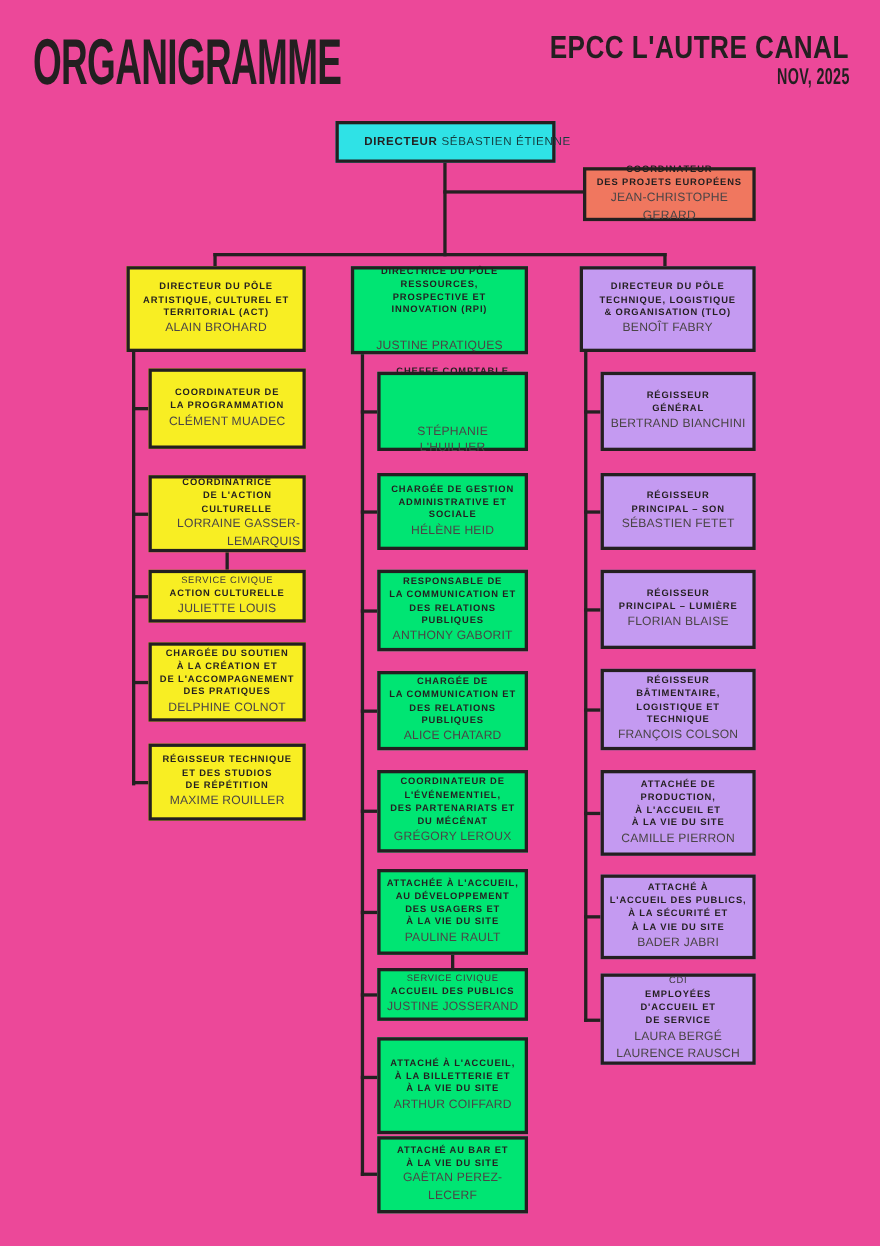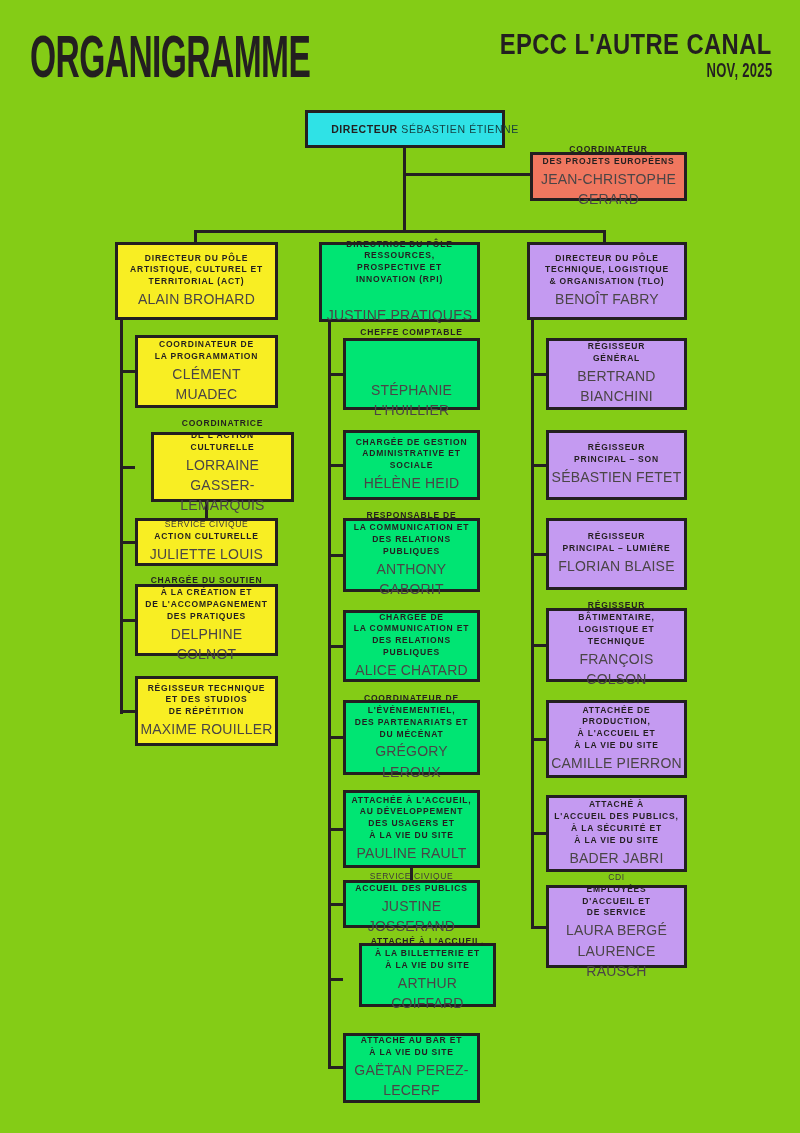--- a/index.html
+++ b/index.html
@@ -1,16 +1,16 @@
 <!DOCTYPE html>
 <html><head>
 <meta charset="utf-8">
 <style>
   html,body{margin:0;padding:0;background:#000;}
-  #canvas{position:relative;width:800px;height:1133px;background:#84cc16;overflow:hidden;
+  #canvas{position:relative;width:800px;height:1133px;background:#ec4899;overflow:hidden;
           font-family:"Liberation Sans",sans-serif;}
   
   .main-title{position:absolute;left:30px;top:22px;font-size:56px;font-weight:bold;
     color:#231f20;letter-spacing:-1px;transform:scaleX(0.60) scaleY(1.05);transform-origin:left top;
     white-space:nowrap;}
   .org-name{position:absolute;right:28px;top:28px;font-size:29px;font-weight:600;color:#231f20;
     transform:scaleX(0.82);transform-origin:right top;white-space:nowrap;letter-spacing:0.5px;}
   .org-date{position:absolute;right:28px;top:58px;font-size:21px;font-weight:bold;color:#231f20;
     transform:scaleX(0.62);transform-origin:right top;white-space:nowrap;letter-spacing:0.5px;}
   
@@ -20,21 +20,21 @@
     display:flex;flex-direction:column;justify-content:center;align-items:center;
     text-align:center;padding:3px 2px;}
   .cyan{background:#2fe2e6;}
   .orange{background:#f0775f;}
   .yellow{background:#f8ee23;}
   .green{background:#00e573;}
   .purple{background:#c49af1;}
   .box-title{font-weight:bold;font-size:8.5px;line-height:1.4;letter-spacing:0.8px;
     color:#231f20;white-space:pre-line;}
   .box-pre{font-size:8.5px;line-height:1.4;letter-spacing:0.6px;color:#3d393a;white-space:pre-line;}
-  .box-name{font-size:14px;line-height:1.45;letter-spacing:0.2px;color:#4a4546;
+  .box-name{font-size:11px;line-height:1.45;letter-spacing:0.2px;color:#4a4546;
     white-space:pre-line;margin-top:1px;}
   .dir-line{font-size:10.5px;letter-spacing:0.6px;color:#231f20;white-space:nowrap;}
   .dir-line .role{font-weight:bold;margin-left:40px;}
   .dir-line .nm{font-weight:normal;color:#143c3e;}
 </style>
 </head>
 <body>
 
 <div id="canvas">
 
@@ -107,21 +107,21 @@
 TECHNIQUE, LOGISTIQUE
 &amp; ORGANISATION (TLO)</div>
     <div class="box-name">BENOÎT FABRY</div>
   </div>
 
   <div class="box yellow" style="left:135px;top:335px;width:143px;height:73px;">
     <div class="box-title">COORDINATEUR DE
 LA PROGRAMMATION</div>
     <div class="box-name">CLÉMENT MUADEC</div>
   </div>
-  <div class="box yellow" style="left:151px;top:432px;width:143px;height:70px;">
+  <div class="box yellow" style="left:135px;top:432px;width:143px;height:70px;text-align:right;">
     <div class="box-title">COORDINATRICE
 DE L'ACTION
 CULTURELLE</div>
     <div class="box-name">LORRAINE GASSER-LEMARQUIS</div>
   </div>
   <div class="box yellow" style="left:135px;top:518px;width:143px;height:48px;">
     <div class="box-pre">SERVICE CIVIQUE</div>
     <div class="box-title">ACTION CULTURELLE</div>
     <div class="box-name">JULIETTE LOUIS</div>
   </div>
@@ -175,21 +175,21 @@
 AU DÉVELOPPEMENT
 DES USAGERS ET
 À LA VIE DU SITE</div>
     <div class="box-name">PAULINE RAULT</div>
   </div>
   <div class="box green" style="left:343px;top:880px;width:137px;height:48px;">
     <div class="box-pre">SERVICE CIVIQUE</div>
     <div class="box-title">ACCUEIL DES PUBLICS</div>
     <div class="box-name">JUSTINE JOSSERAND</div>
   </div>
-  <div class="box green" style="left:343px;top:943px;width:137px;height:64px;margin-left:16px;">
+  <div class="box green" style="left:343px;top:943px;width:137px;height:88px;">
     <div class="box-title">ATTACHÉ À L'ACCUEIL,
 À LA BILLETTERIE ET
 À LA VIE DU SITE</div>
     <div class="box-name">ARTHUR COIFFARD</div>
   </div>
   <div class="box green" style="left:343px;top:1033px;width:137px;height:70px;">
     <div class="box-title">ATTACHÉ AU BAR ET
 À LA VIE DU SITE</div>
     <div class="box-name">GAËTAN PEREZ-LECERF</div>
   </div>

